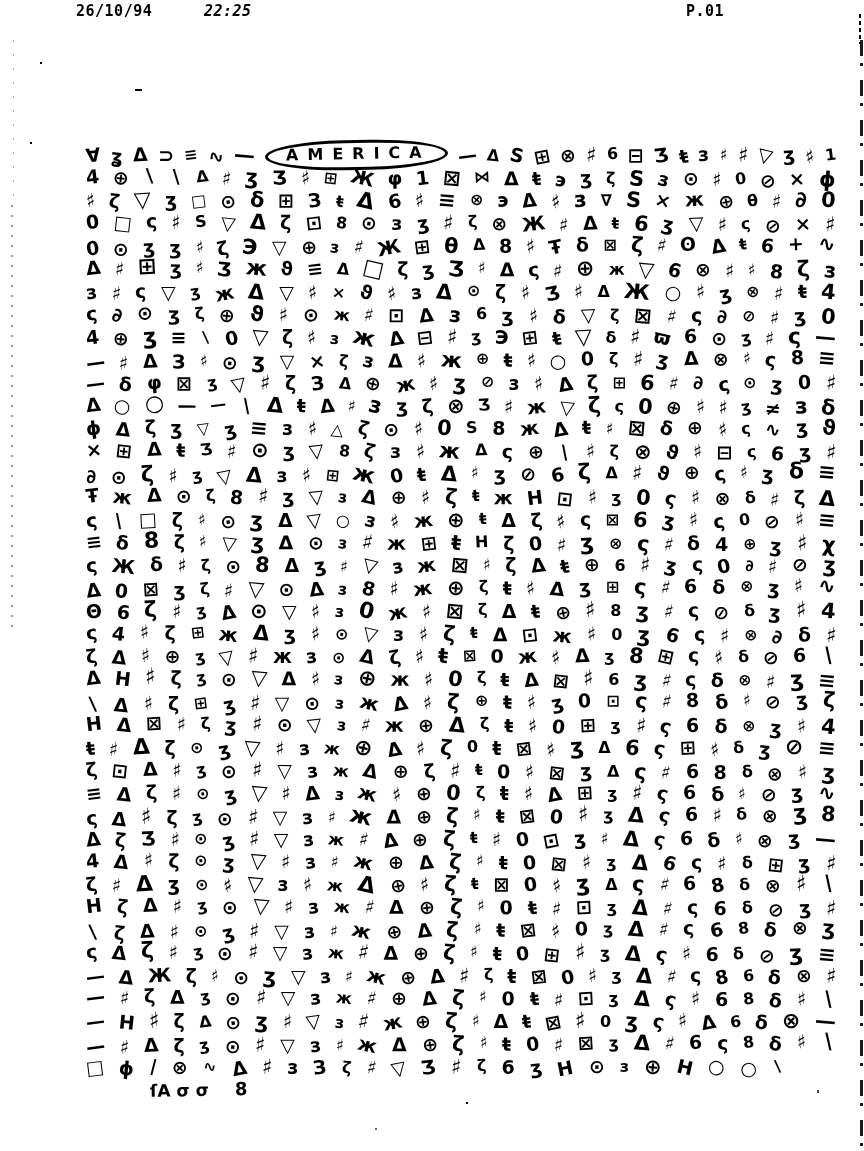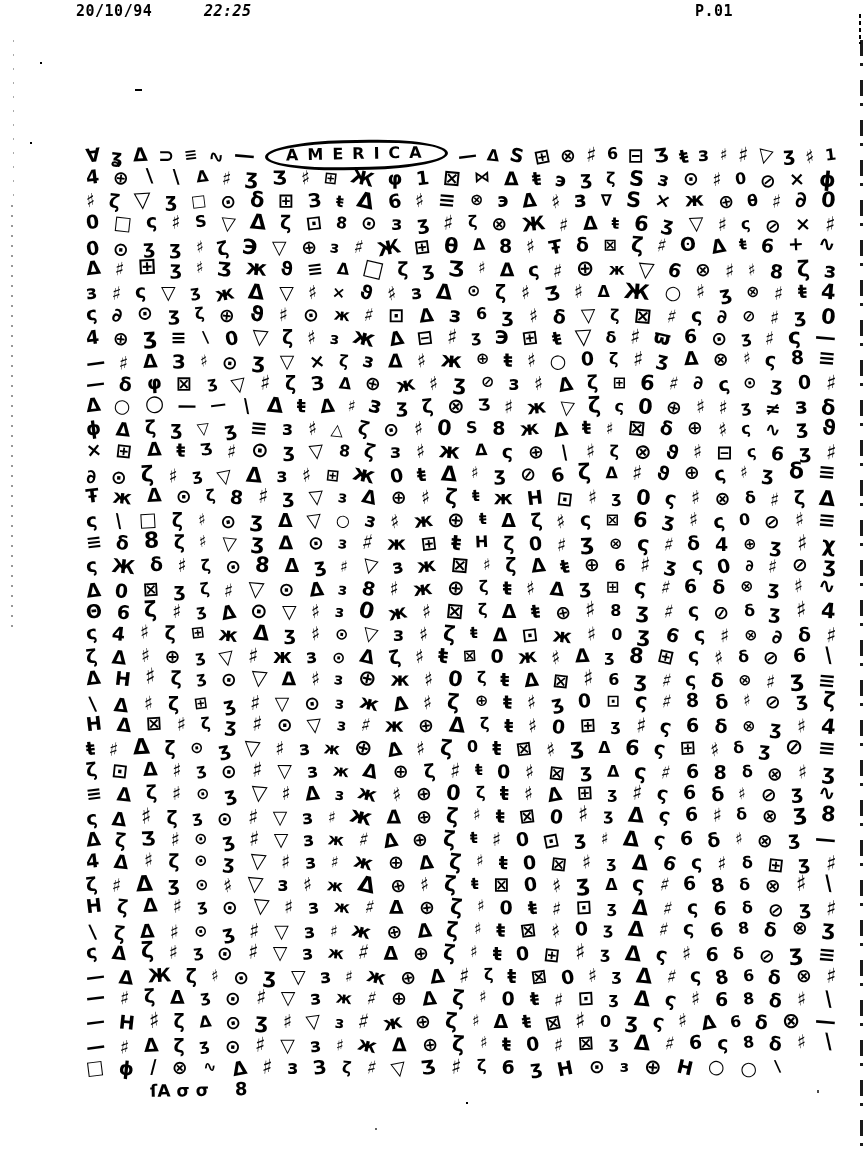--- a/index.html
+++ b/index.html
@@ -13,21 +13,21 @@
   }
   
   .fax-header span{
     position:absolute;top:2px;
     font-family:"DejaVu Sans Mono",monospace;
     font-size:15px;font-weight:bold;
     letter-spacing:.5px;color:#000;
   }
   .fh-date{left:76px;}
   .fh-time{left:204px;font-style:italic;}
-  .fh-page{left:686px;margin-left:9px;}
+  .fh-page{left:686px;}
 
   
   .scan-edge-right{
     position:absolute;right:1px;top:40px;bottom:0;width:3px;
     background:repeating-linear-gradient(180deg,
       #000 0 16px, transparent 16px 23px,
       #000 23px 26px, transparent 26px 40px);
     opacity:.9;
   }
   .scan-edge-right-top{
@@ -95,21 +95,21 @@
     transform:rotate(-1deg);
   }
   .footnote .mark{margin-left:26px;font-size:18px;}
 </style>
 </head>
 <body>
 
 <div class="page">
 
   <div class="fax-header">
-    <span class="fh-date">20/10/94</span>
+    <span class="fh-date">26/10/94</span>
     <span class="fh-time">22:25</span>
     <span class="fh-page">P.01</span>
   </div>
 
   <div class="scan-edge-right"></div>
   <div class="scan-edge-right-top"></div>
   <div class="scan-noise-left"></div>
   <div class="scan-noise-left2"></div>
   <div class="speck s1"></div>
   <div class="speck s2"></div>

